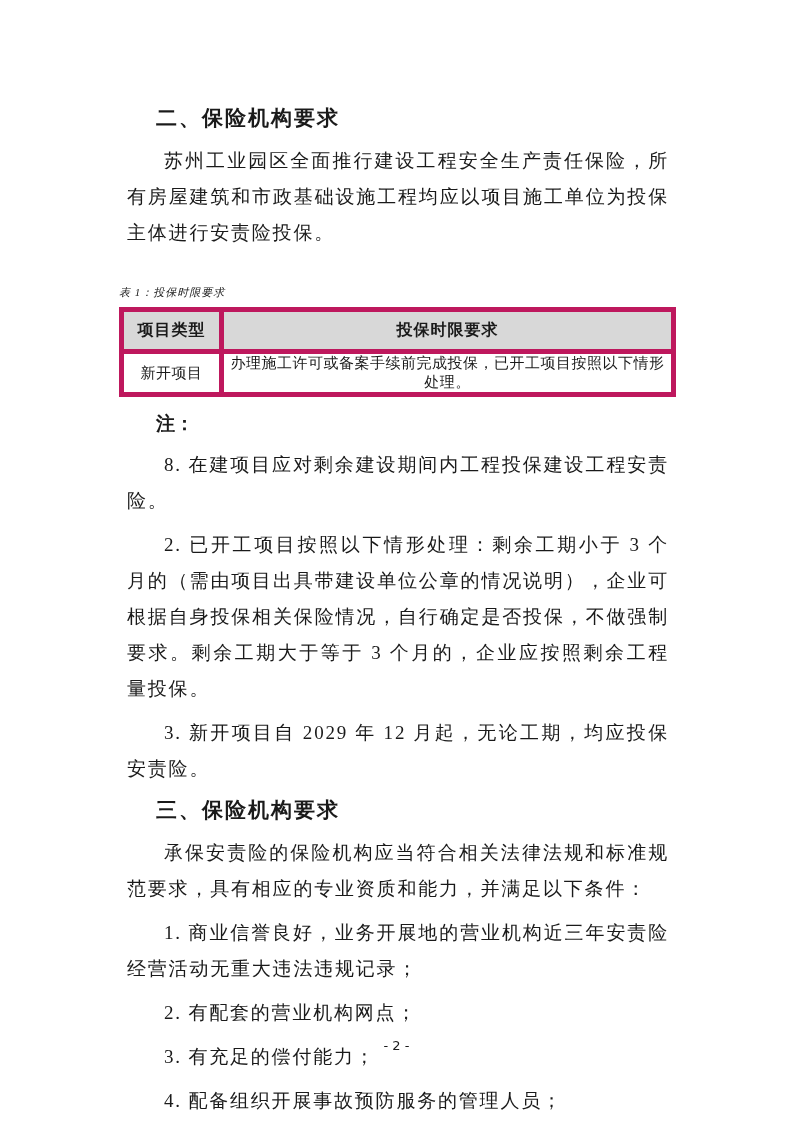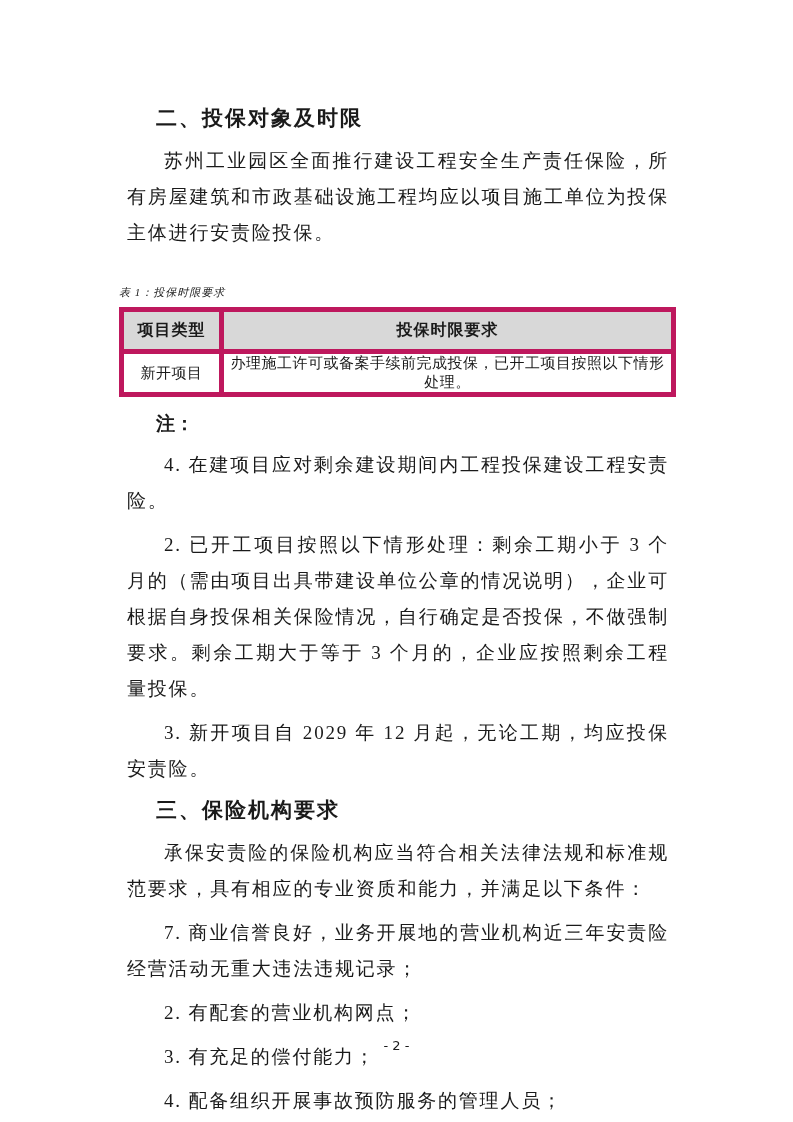--- a/index.html
+++ b/index.html
@@ -101,21 +101,21 @@
     font-size: 13px;
     color: #1a1a1a;
   }
 </style>
 </head>
 <body>
 
 <div class="page">
   <div class="content">
 
-    <h2 class="sec-heading">二、投保对象及时限</h2>
+    <h2 class="sec-heading">二、保险机构要求</h2>
 
     <p class="body-para">苏州工业园区全面推行建设工程安全生产责任保险，所有房屋建筑和市政基础设施工程均应以项目施工单位为投保主体进行安责险投保。</p>
 
     <div class="table-caption">表 1：投保时限要求</div>
 
     <table class="req-table">
       <colgroup>
         <col class="col-type">
         <col>
       </colgroup>
@@ -128,31 +128,31 @@
       <tbody>
         <tr>
           <td>新开项目</td>
           <td>办理施工许可或备案手续前完成投保，已开工项目按照以下情形处理。</td>
         </tr>
       </tbody>
     </table>
 
     <div class="notes-label">注：</div>
 
-    <p class="body-para">4. 在建项目应对剩余建设期间内工程投保建设工程安责险。</p>
+    <p class="body-para">8. 在建项目应对剩余建设期间内工程投保建设工程安责险。</p>
 
     <p class="body-para">2. 已开工项目按照以下情形处理：剩余工期小于 3 个月的（需由项目出具带建设单位公章的情况说明），企业可根据自身投保相关保险情况，自行确定是否投保，不做强制要求。剩余工期大于等于 3 个月的，企业应按照剩余工程量投保。</p>
 
     <p class="body-para">3. 新开项目自 2029 年 12 月起，无论工期，均应投保安责险。</p>
 
     <h2 class="sec-heading mt">三、保险机构要求</h2>
 
     <p class="body-para">承保安责险的保险机构应当符合相关法律法规和标准规范要求，具有相应的专业资质和能力，并满足以下条件：</p>
 
-    <p class="body-para">7. 商业信誉良好，业务开展地的营业机构近三年安责险经营活动无重大违法违规记录；</p>
+    <p class="body-para">1. 商业信誉良好，业务开展地的营业机构近三年安责险经营活动无重大违法违规记录；</p>
 
     <p class="body-para">2. 有配套的营业机构网点；</p>
 
     <p class="body-para">3. 有充足的偿付能力；</p>
 
     <p class="body-para">4. 配备组织开展事故预防服务的管理人员；</p>
 
   </div>
 
   <div class="footer-page">- 2 -</div>

